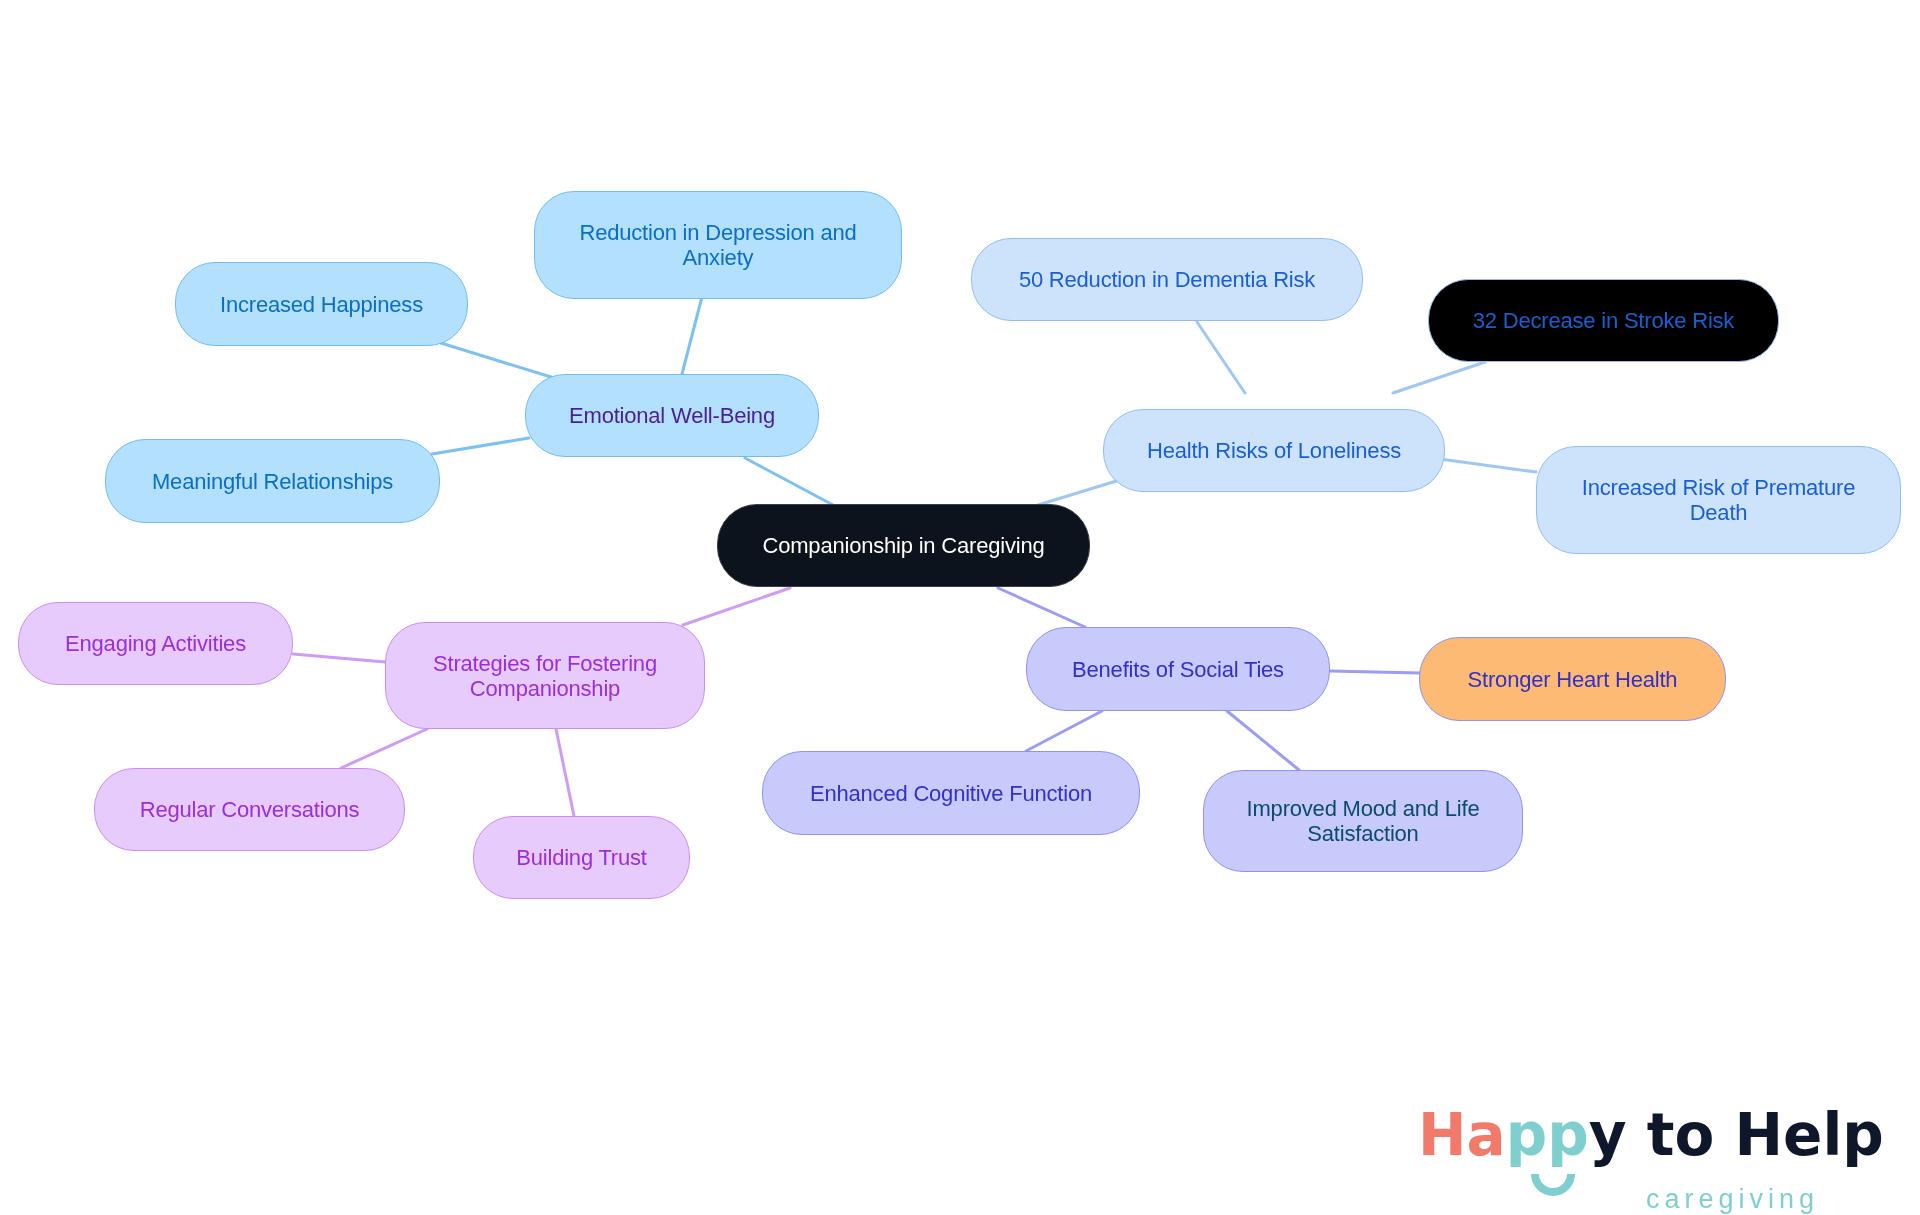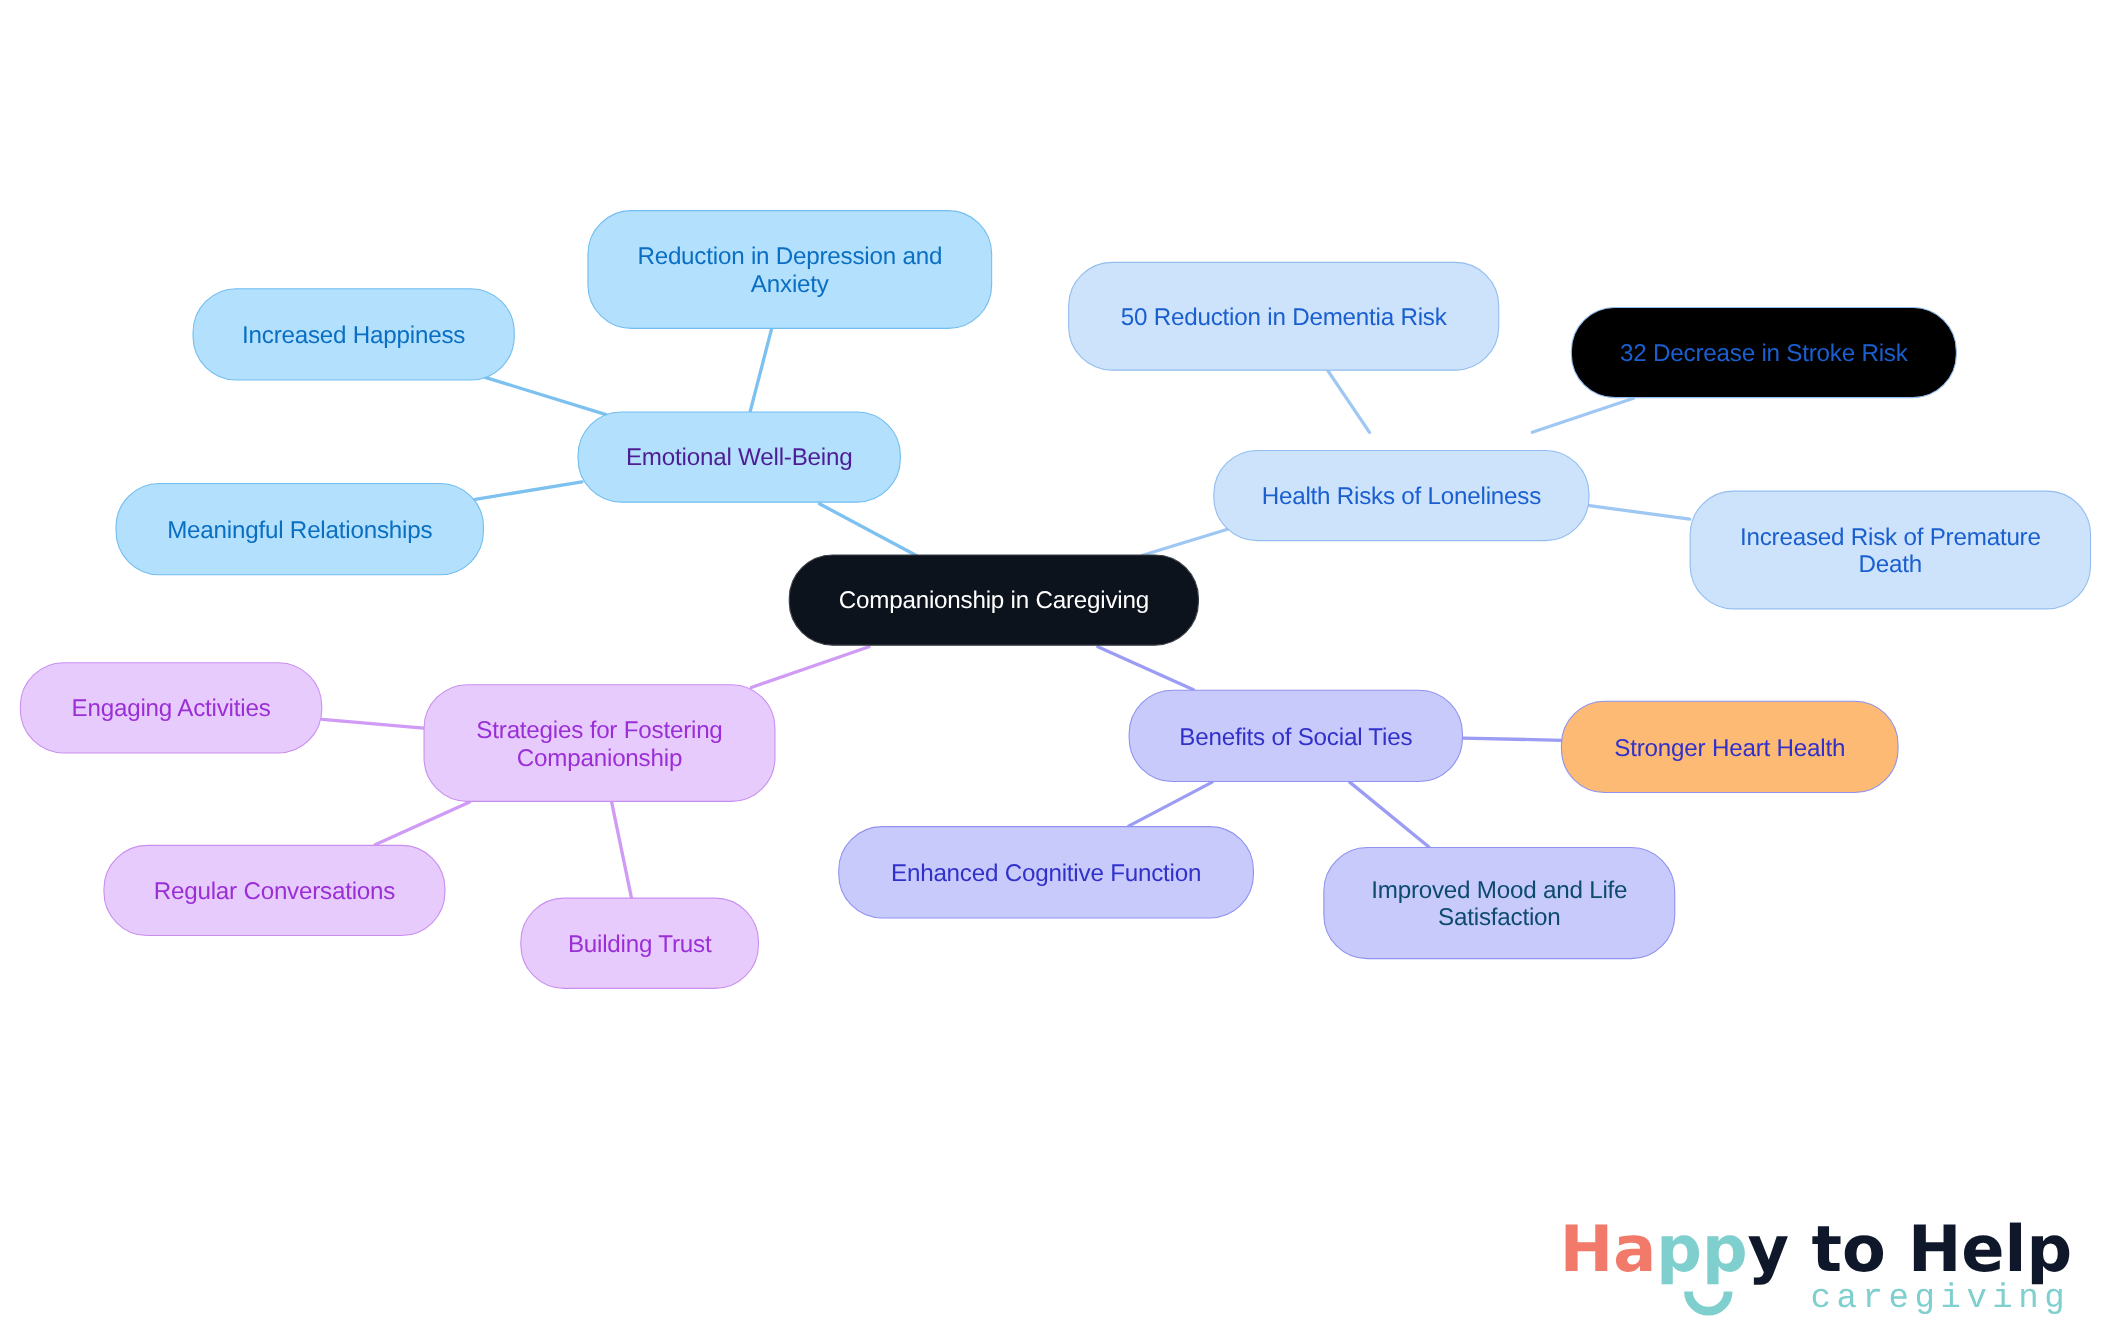--- a/index.html
+++ b/index.html
@@ -9,22 +9,22 @@
   #edges { position: absolute; left: 0; top: 0; width: 1920px; height: 1215px; }
   .node { position: absolute; box-sizing: border-box; display: flex; align-items: center;
           justify-content: center; text-align: center; border-radius: 40px;
           border: 1.5px solid; font-size: 22px; line-height: 25px; padding: 0 22px;
           letter-spacing: -0.2px; cursor: pointer; }
   .node span { display: block; }
   .node.root { border-radius: 40px; font-size: 22px; border: 1.5px solid #3a3f47; }
   .logo { position: absolute; left: 1418px; top: 1100px; width: 470px; height: 110px; }
   .logo-main { position: absolute; left: 0; top: 0; font-family: "DejaVu Sans", sans-serif;
                font-weight: bold; font-size: 58px; letter-spacing: 0px; white-space: nowrap; line-height: 70px; }
-  .logo-sub { position: absolute; left: 228px; top: 66px; font-family: Liberation Mono, monospace;
-              font-size: 31px; letter-spacing: 5px; white-space: nowrap; line-height: 30px; }
+  .logo-sub { position: absolute; left: 228px; top: 84px; font-family: Liberation Sans, sans-serif;
+              font-size: 27px; letter-spacing: 5px; white-space: nowrap; line-height: 30px; }
   .smile { position: absolute; left: 112px; top: 72px; width: 46px; height: 28px; }
 </style>
 </head>
 <body>
 
 <div id="canvas">
   <svg id="edges" xmlns="http://www.w3.org/2000/svg" width="1920" height="1215">
       <line x1="833" y1="505" x2="745" y2="458" stroke="#7cc1ef" stroke-width="3" stroke-linecap="round"></line>
       <line x1="682" y1="374" x2="704" y2="289" stroke="#7cc1ef" stroke-width="3" stroke-linecap="round"></line>
       <line x1="551" y1="377" x2="441" y2="343" stroke="#7cc1ef" stroke-width="3" stroke-linecap="round"></line>
@@ -67,21 +67,21 @@
       <div class="node" style="left: 105px; top: 439px; width: 335px; height: 84px; background: rgb(179, 224, 253); color: rgb(10, 111, 194); border-color: rgb(114, 189, 240);">
         <div>
           <span>Meaningful Relationships</span>
         </div>
       </div>
       <div class="node" style="left: 1103px; top: 393px; width: 342px; height: 83px; background: rgb(205, 227, 251); color: rgb(26, 95, 208); border-color: rgb(147, 189, 240); margin-top: 16px;">
         <div>
           <span>Health Risks of Loneliness</span>
         </div>
       </div>
-      <div class="node" style="left: 971px; top: 238px; width: 392px; height: 99px; background: rgb(205, 227, 251); color: rgb(26, 95, 208); border-color: rgb(147, 189, 240);">
+      <div class="node" style="left: 971px; top: 238px; width: 392px; height: 83px; background: rgb(205, 227, 251); color: rgb(26, 95, 208); border-color: rgb(147, 189, 240);">
         <div>
           <span>50 Reduction in Dementia Risk</span>
         </div>
       </div>
       <div class="node" style="left: 1428px; top: 279px; width: 351px; height: 83px; background: #000000; color: rgb(26, 95, 208); border-color: rgb(147, 189, 240);">
         <div>
           <span>32 Decrease in Stroke Risk</span>
         </div>
       </div>
       <div class="node" style="left: 1536px; top: 446px; width: 365px; height: 108px; background: rgb(205, 227, 251); color: rgb(26, 95, 208); border-color: rgb(147, 189, 240);">

